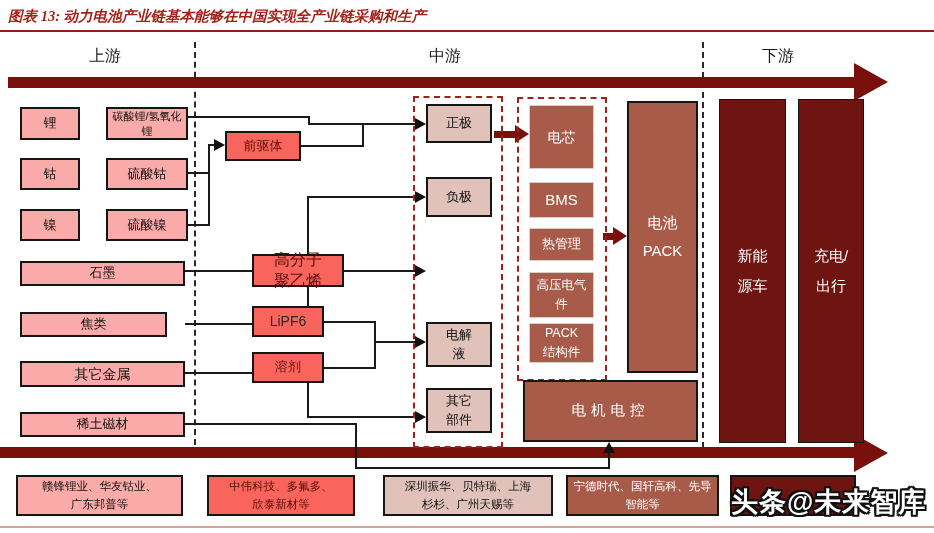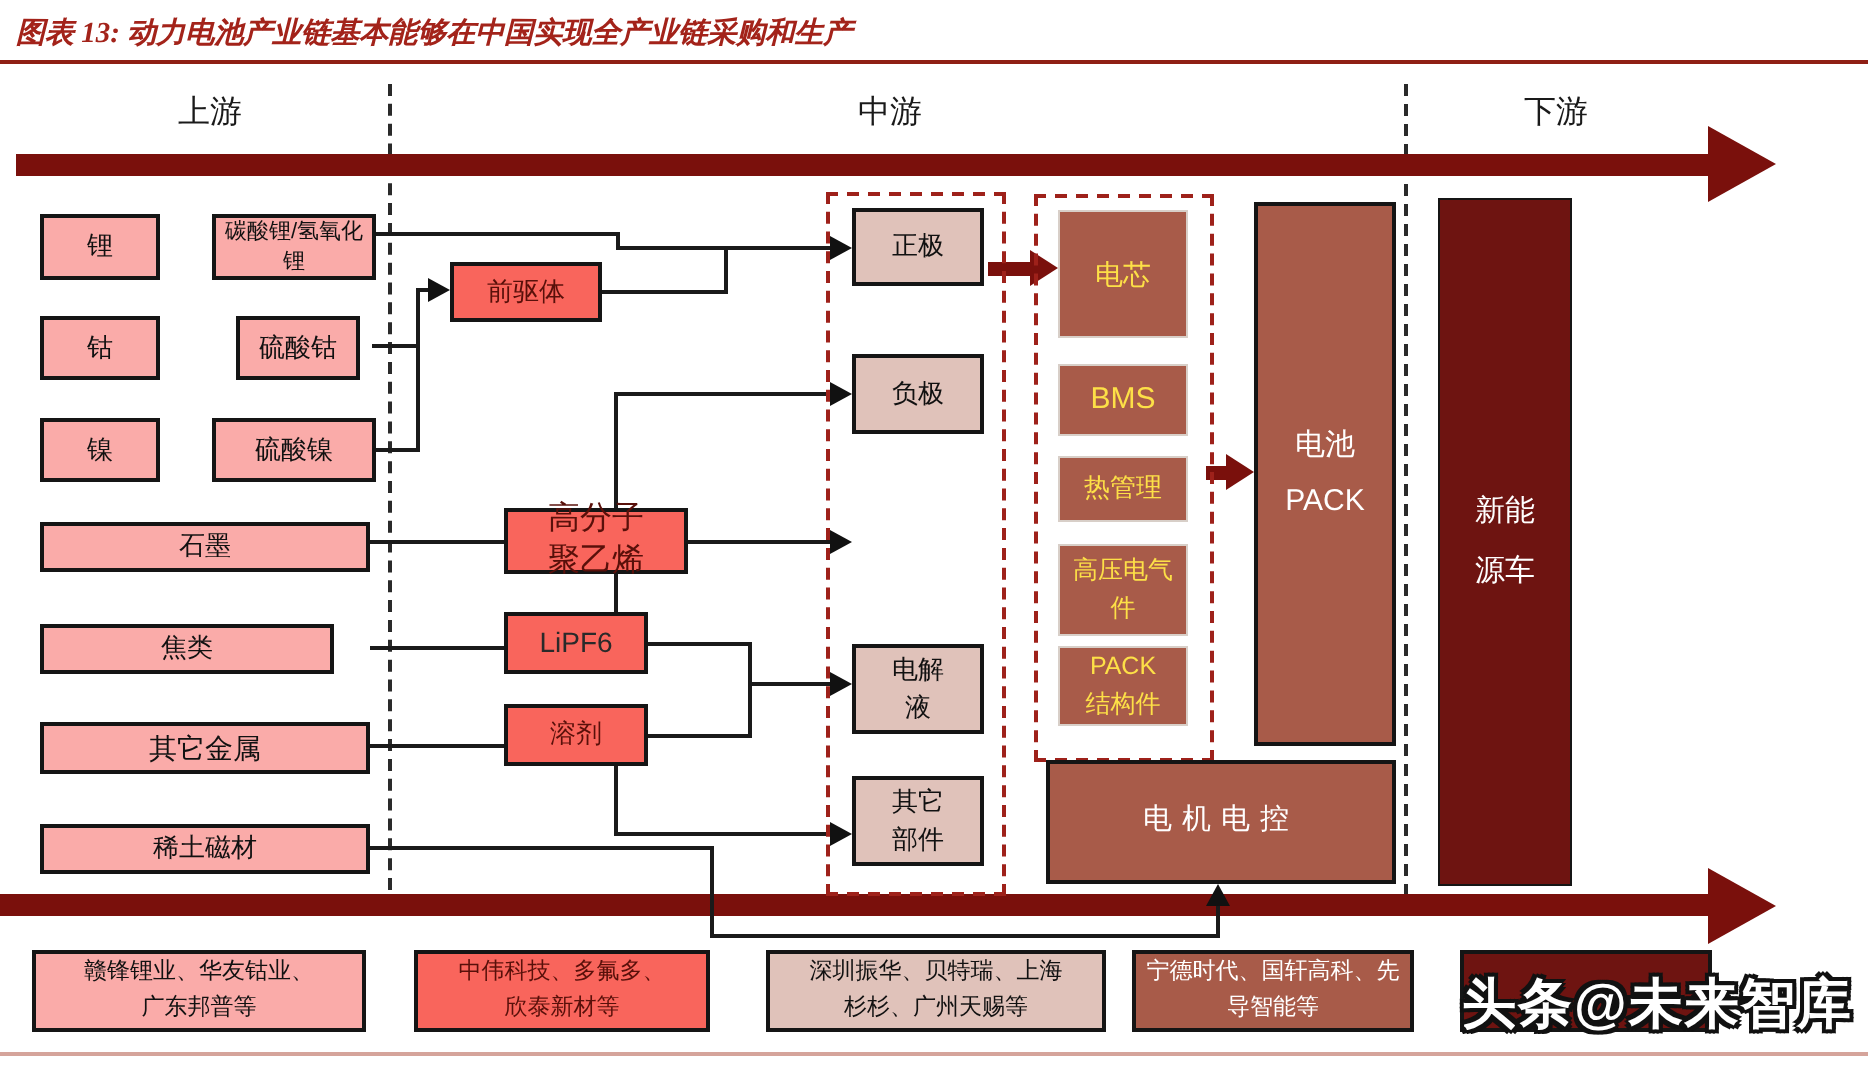--- a/index.html
+++ b/index.html
@@ -4,21 +4,21 @@
 <style>
   html,body{margin:0;padding:0;}
   body{font-family:"Liberation Sans","DejaVu Sans",sans-serif;background:#ffffff;}
   #stage{position:relative;width:934px;height:533px;background:#fff;overflow:hidden;}
   .abs{position:absolute;box-sizing:border-box;}
   .box{position:absolute;box-sizing:border-box;display:flex;align-items:center;justify-content:center;
        text-align:center;border:2px solid #151515;color:#111;line-height:1.45;}
   .pink{background:#faaba9;}
   .red{background:#f9655c;color:#59100a;font-weight:400;}
   .rose{background:#e0c2ba;}
-  .terra{background:#a85b49;color:#fde047;border:1px solid #d8cfc8;}
+  .terra{background:#a85b49;color:#ffffff;border:1px solid #d8cfc8;}
   .terraB{background:#a85b49;color:#fff;border:2px solid #151515;}
   .maroon{background:#6e1411;color:#fff;border:1px solid #151515;}
   .ln{position:absolute;background:#1a1a1a;}
   .dash{position:absolute;border-left:2px dashed #2a2a2a;width:0;}
   .dgroup{position:absolute;border:2px dashed #9e211a;background:transparent;}
   .ah-r{position:absolute;width:0;height:0;border-top:6px solid transparent;border-bottom:6px solid transparent;border-left:11px solid #111;}
   .ah-u{position:absolute;width:0;height:0;border-left:6px solid transparent;border-right:6px solid transparent;border-bottom:11px solid #111;}
   .thick{position:absolute;background:#7a100c;}
   .thick-ah{position:absolute;width:0;height:0;border-top:9px solid transparent;border-bottom:9px solid transparent;border-left:14px solid #7a100c;}
   .bar-ah{position:absolute;width:0;height:0;border-top:19px solid transparent;border-bottom:19px solid transparent;border-left:34px solid #7a100c;}
@@ -86,21 +86,21 @@
   <div class="ah-u" style="left:603px;top:442px;"></div>
 
   <div class="thick" style="left:494px;top:131px;width:22px;height:7px;"></div>
   <div class="thick-ah" style="left:515px;top:125px;"></div>
   <div class="thick" style="left:603px;top:233px;width:11px;height:7px;"></div>
   <div class="thick-ah" style="left:613px;top:227px;"></div>
 
   <div class="box pink z2" style="left:20px;top:107px;width:60px;height:33px;font-size:13px;">锂</div>
   <div class="box pink z2" style="left:106px;top:107px;width:82px;height:33px;font-size:11px;line-height:1.3;">碳酸锂/氢氧化锂</div>
   <div class="box pink z2" style="left:20px;top:158px;width:60px;height:32px;font-size:13px;">钴</div>
-  <div class="box pink z2" style="left:118px;top:158px;width:62px;height:32px;font-size:13px;">硫酸钴</div>
+  <div class="box pink z2" style="left:106px;top:158px;width:82px;height:32px;font-size:13px;">硫酸钴</div>
   <div class="box pink z2" style="left:20px;top:209px;width:60px;height:32px;font-size:13px;">镍</div>
   <div class="box pink z2" style="left:106px;top:209px;width:82px;height:32px;font-size:13px;">硫酸镍</div>
   <div class="box pink z2" style="left:20px;top:261px;width:165px;height:25px;font-size:13px;">石墨</div>
   <div class="box pink z2" style="left:20px;top:312px;width:147px;height:25px;font-size:13px;">焦类</div>
   <div class="box pink z2" style="left:20px;top:361px;width:165px;height:26px;font-size:14px;">其它金属</div>
   <div class="box pink z2" style="left:20px;top:412px;width:165px;height:25px;font-size:13px;">稀土磁材</div>
 
   <div class="box red z2" style="left:225px;top:131px;width:76px;height:30px;font-size:13px;">前驱体</div>
   <div class="box red z2" style="left:252px;top:254px;width:92px;height:33px;font-size:16px;line-height:1.3;padding:0 13px;">高分子聚乙烯</div>
   <div class="box red z2" style="left:252px;top:306px;width:72px;height:31px;font-size:14px;color:#2a2a2a;">LiPF6</div>
@@ -116,22 +116,23 @@
   <div class="box terra z2" style="left:529px;top:105px;width:65px;height:64px;font-size:14px;">电芯</div>
   <div class="box terra z2" style="left:529px;top:182px;width:65px;height:36px;font-size:15px;">BMS</div>
   <div class="box terra z2" style="left:529px;top:228px;width:65px;height:33px;font-size:13px;">热管理</div>
   <div class="box terra z2" style="left:529px;top:272px;width:65px;height:46px;font-size:12.5px;padding:0 6px;line-height:1.5;">高压电气件</div>
   <div class="box terra z2" style="left:529px;top:323px;width:65px;height:40px;font-size:12.5px;padding:0 10px;line-height:1.5;">PACK结构件</div>
 
   <div class="box terraB z2" style="left:627px;top:101px;width:71px;height:272px;font-size:15px;line-height:1.9;padding:0 4px;">电池PACK</div>
   <div class="box terraB z2" style="left:523px;top:380px;width:175px;height:62px;font-size:14.5px;letter-spacing:5px;">电机电控</div>
 
   <div class="box maroon z2" style="left:719px;top:99px;width:67px;height:344px;font-size:15px;line-height:2.0;padding:0 14px;">新能源车</div>
+  <div class="box maroon z2" style="left:798px;top:99px;width:66px;height:344px;font-size:15px;line-height:2.0;padding:0 14px;">充电/出行</div>
 
   <div class="box pink z2" style="left:16px;top:475px;width:167px;height:41px;font-size:11.5px;padding:0 20px;line-height:1.55;">赣锋锂业、华友钴业、广东邦普等</div>
   <div class="box red z2" style="left:207px;top:475px;width:148px;height:41px;font-size:11.5px;padding:0 16px;line-height:1.55;">中伟科技、多氟多、欣泰新材等</div>
   <div class="box rose z2" style="left:383px;top:475px;width:170px;height:41px;font-size:11.5px;padding:0 18px;line-height:1.55;">深圳振华、贝特瑞、上海杉杉、广州天赐等</div>
-  <div class="box terraB z2" style="left:566px;top:475px;width:141px;height:41px;font-size:11.5px;padding:0 2px;line-height:1.55;">宁德时代、国轩高科、先导智能等</div>
+  <div class="box terraB z2" style="left:566px;top:475px;width:153px;height:41px;font-size:11.5px;padding:0 2px;line-height:1.55;">宁德时代、国轩高科、先导智能等</div>
   <div class="box maroon z2" style="left:730px;top:475px;width:126px;height:41px;border:2px solid #151515;"></div>
 
   <div id="watermark">头条@未来智库</div>
 
 </div>
 
 </body></html>

